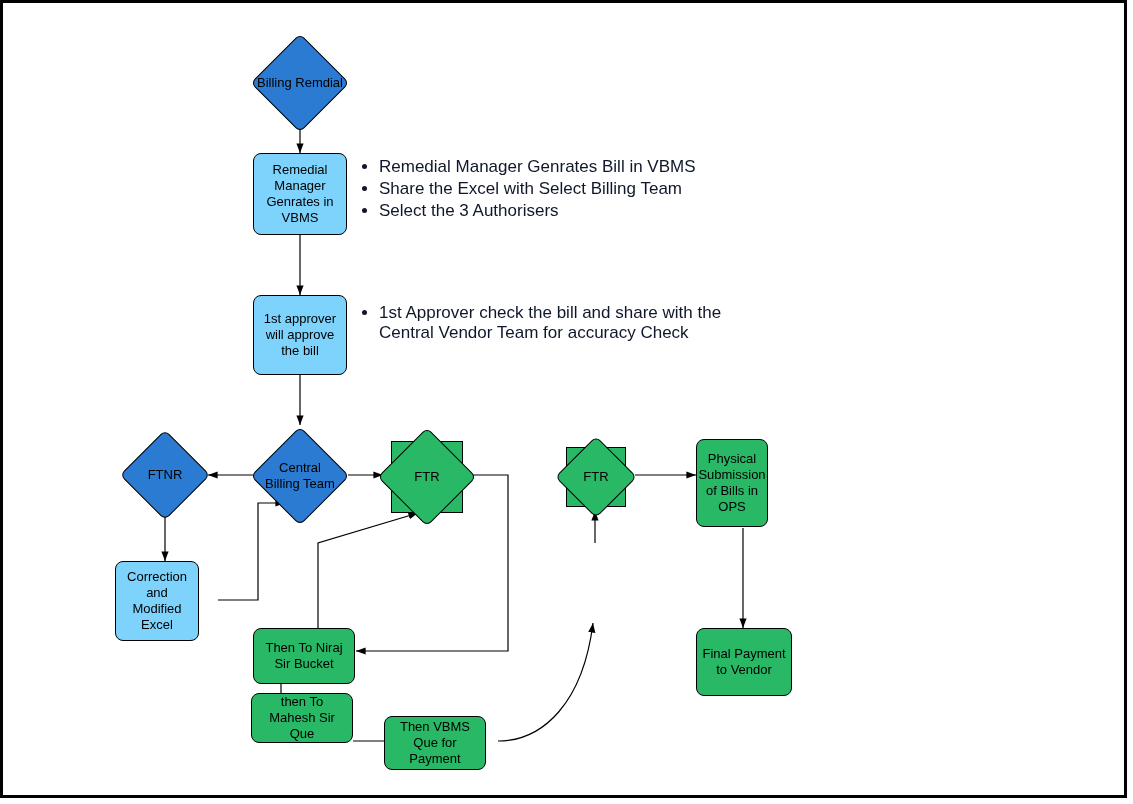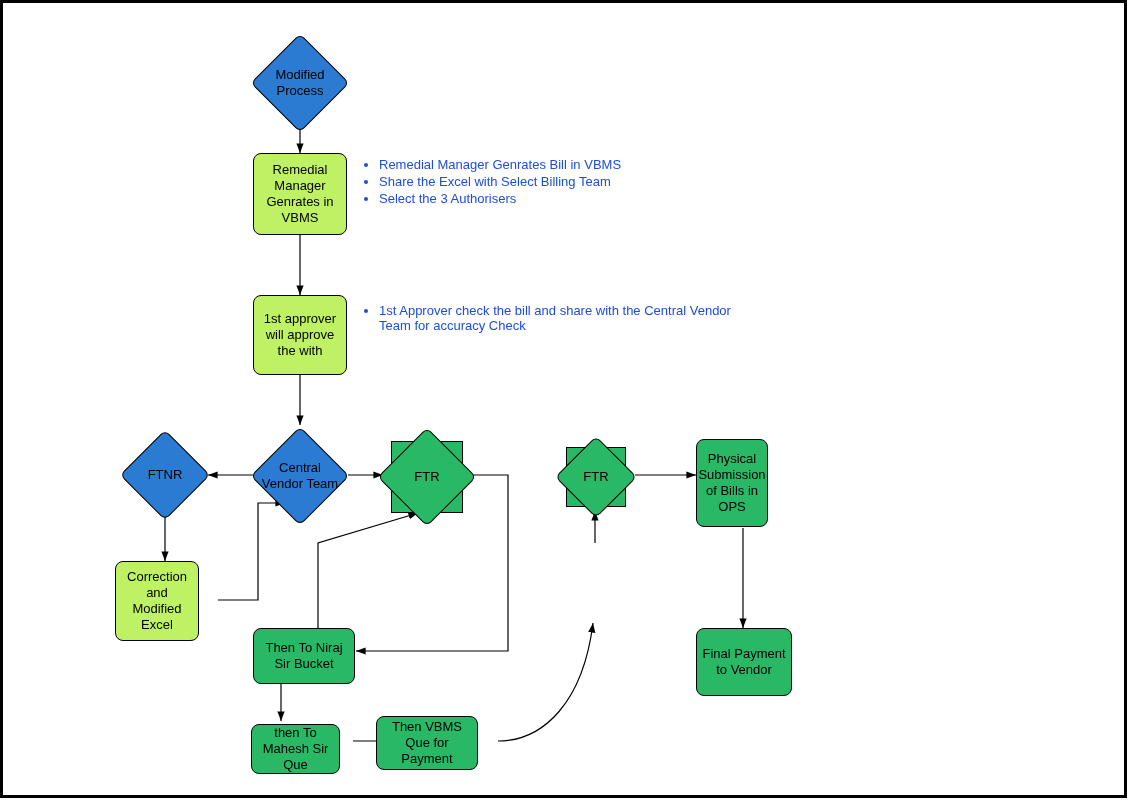--- a/index.html
+++ b/index.html
@@ -1,24 +1,24 @@
 <!DOCTYPE html>
 <html><head>
 <meta charset="utf-8">
 <style>
   body{margin:0;font-family:Arial,Helvetica,sans-serif;font-size:13px;color:#000;background:#fff}
   .frame{border:3px solid #000;width:1127px;height:798px;position:relative;background:#fff;box-sizing:border-box}
   .shape{position:absolute;display:flex;align-items:center;justify-content:center;text-align:center;padding:4px;box-sizing:border-box;border-radius:8px;line-height:1.25}
-  .blue{background:#bef264;border:1px solid #000;color:#000}
+  .blue{background:#7dd3fc;border:1px solid #000;color:#000}
   .green{background:#29B866;border:1px solid #000;color:#000}
   .diamond{position:absolute}
   .diamond .box{width:100%;height:100%;transform:rotate(45deg);background:#2A7BD1;border:1px solid #000;border-radius:6px;box-sizing:border-box}
   .diamond.green .box{background:#29B866}
   .diamond .lbl{position:absolute;left:50%;top:50%;transform:translate(-50%,-50%);text-align:center;color:#000;width:90px;line-height:1.2}
-  .ann{position:absolute;font-size:13px;color:#1d4ed8}
+  .ann{position:absolute;font-size:17px;color:#0f172a}
   ul{margin:0;padding-left:18px}
   li{margin:2px 0}
   svg.arrows{position:absolute;left:0;top:0;pointer-events:none}
 </style>
 </head>
 <body>
 
 <div class="frame">
 
   <svg class="arrows" width="1127" height="798">
@@ -54,73 +54,73 @@
 
     <line x1="592" y1="540" x2="592" y2="508" stroke="#000" stroke-width="1.2" marker-end="url(#ah)"></line>
 
     <line x1="632" y1="472" x2="693" y2="472" stroke="#000" stroke-width="1.2" marker-end="url(#ah)"></line>
 
     <line x1="740" y1="525" x2="740" y2="625" stroke="#000" stroke-width="1.2" marker-end="url(#ah)"></line>
   </svg>
 
   <div class="diamond" style="left:262px;top:45px;width:70px;height:70px">
     <div class="box"></div>
-    <div class="lbl">Modified Process</div>
+    <div class="lbl">Billing Remdial</div>
   </div>
 
   <div class="shape blue" style="left:250px;top:150px;width:94px;height:82px">
     <span>Remedial Manager Genrates in VBMS</span>
   </div>
 
   <div class="ann" style="left:358px;top:152px;width:370px">
     <ul>
       <li>Remedial Manager Genrates Bill in VBMS</li>
       <li>Share the Excel with Select Billing Team</li>
       <li>Select the 3 Authorisers</li>
     </ul>
   </div>
 
   <div class="shape blue" style="left:250px;top:292px;width:94px;height:80px">
-    <span>1st approver will approve the with</span>
+    <span>1st approver will approve the bill</span>
   </div>
 
   <div class="ann" style="left:358px;top:298px;width:370px">
     <ul>
       <li>1st Approver check the bill and share with the Central Vendor Team for accuracy Check</li>
     </ul>
   </div>
 
   <div class="diamond" style="left:130px;top:440px;width:64px;height:64px">
     <div class="box"></div>
     <div class="lbl" style="width:70px">FTNR</div>
   </div>
 
   <div class="diamond" style="left:262px;top:438px;width:70px;height:70px">
     <div class="box"></div>
-    <div class="lbl" style="width:80px">Central Vendor Team</div>
+    <div class="lbl" style="width:80px">Central Billing Team</div>
   </div>
 
   <div class="diamond green" style="left:388px;top:438px;width:70px;height:70px">
     <div class="box"></div>
     <div class="lbl" style="width:60px">FTR</div>
   </div>
 
   <div class="shape blue" style="left:112px;top:558px;width:84px;height:80px">
     <span>Correction and Modified Excel</span>
   </div>
 
   <div class="shape green" style="left:250px;top:625px;width:102px;height:56px">
     <span>Then To Niraj Sir Bucket</span>
   </div>
 
-  <div class="shape green" style="left:248px;top:721px;width:89px;height:50px">
+  <div class="shape green" style="left:248px;top:690px;width:102px;height:50px">
     <span>then To Mahesh Sir Que</span>
   </div>
 
-  <div class="shape green" style="left:373px;top:713px;width:102px;height:54px">
+  <div class="shape green" style="left:381px;top:713px;width:102px;height:54px">
     <span>Then VBMS Que for Payment</span>
   </div>
 
 
   <div class="diamond green" style="left:563px;top:444px;width:58px;height:58px">
     <div class="box"></div>
     <div class="lbl" style="width:50px">FTR</div>
   </div>
 
   <div class="shape green" style="left:693px;top:436px;width:72px;height:88px">

